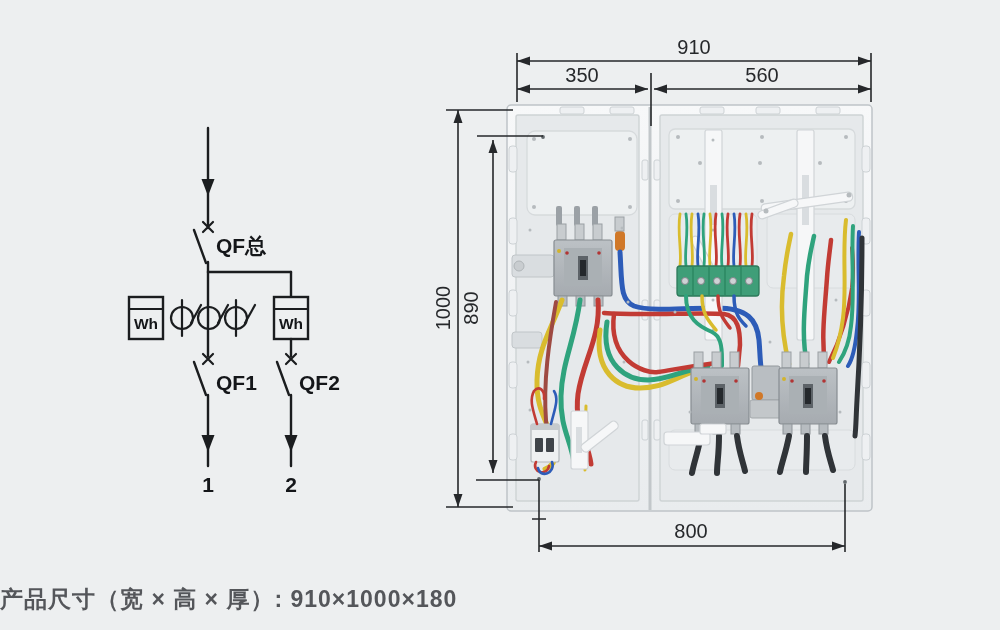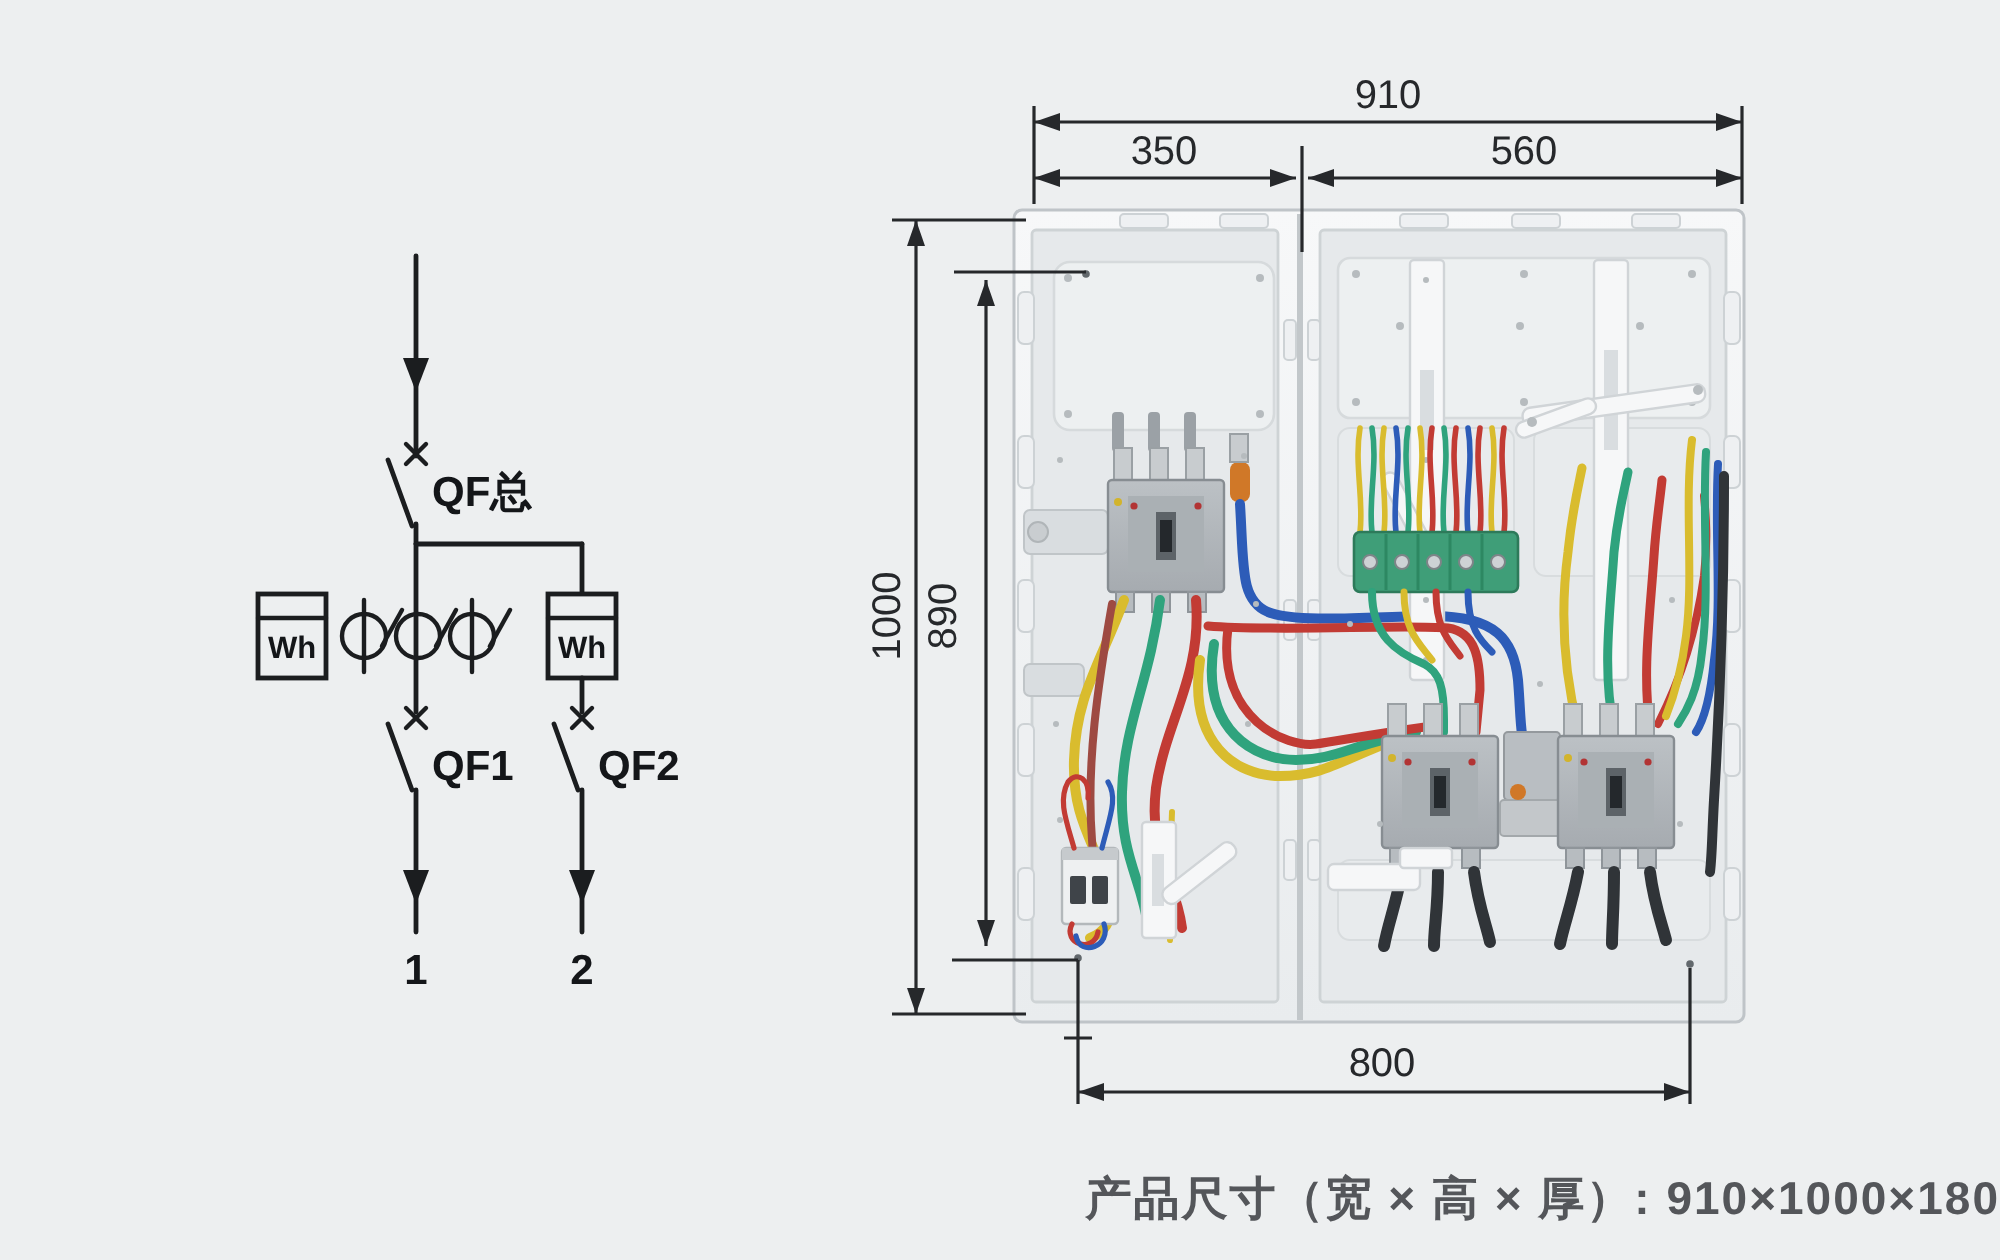--- a/index.html
+++ b/index.html
@@ -23,21 +23,21 @@
   .recess{fill:#e8ebed;stroke:#d8dcde;stroke-width:1;}
   .rail{fill:#f6f7f8;stroke:#d0d4d7;stroke-width:1.2;}
   .railslot{fill:#d9dde0;stroke:none;}
   .lug{fill:#c8cccf;stroke:#9aa0a4;stroke-width:1;}
   .lugB{fill:#b7bcc0;stroke:#8f959a;stroke-width:1;}
   .screw{fill:#b6bbbe;}
   .holedot{fill:#62686c;}
   .slot{fill:#eef0f2;stroke:#cdd2d5;stroke-width:1;}
   .bracket{fill:#d9dde0;stroke:#c0c5c8;stroke-width:1;}
   .caption{
-    position:absolute;left:0;right:0;top:584px;text-align:right;
+    position:absolute;left:0;right:0;top:584px;text-align:left;
     font-size:23px;font-weight:700;color:#54565a;letter-spacing:1px;
   }
 </style>
 </head>
 <body>
 
 <svg id="scene" width="1000" height="630" viewBox="0 0 1000 630">
   <defs>
     <linearGradient id="gFace" x1="0" y1="0" x2="0" y2="1">
       <stop offset="0" stop-color="#f7f8f9"></stop>

